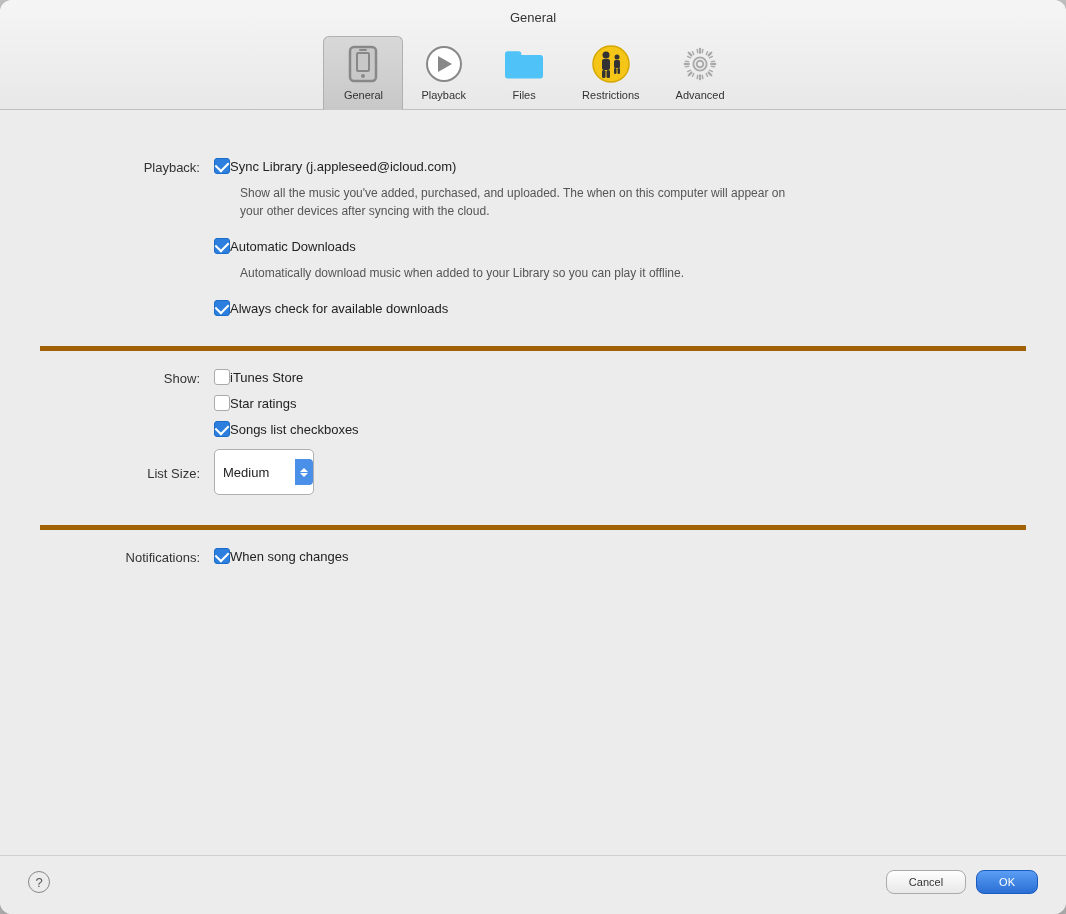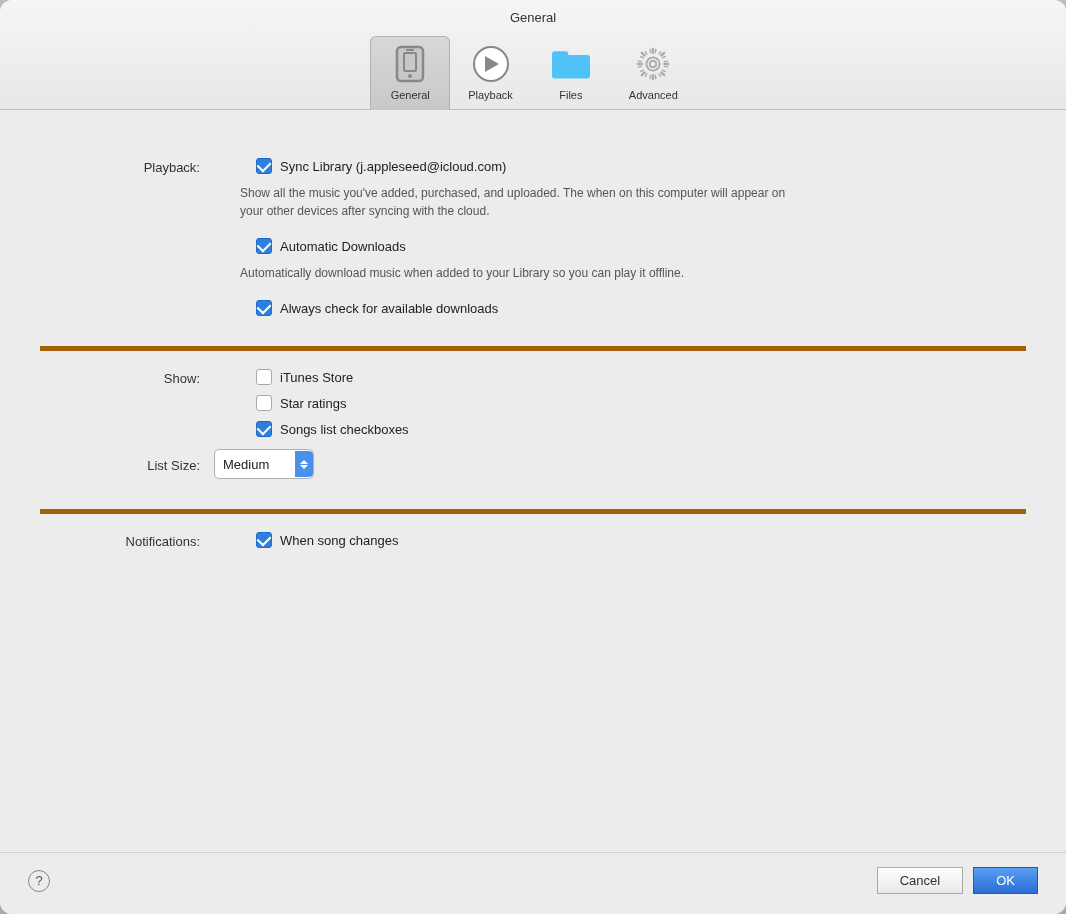--- a/index.html
+++ b/index.html
@@ -147,22 +147,20 @@
       display: flex;
       flex-direction: column;
       gap: 10px;
       flex: 1;
     }
 
     .check-row {
       display: flex;
       flex-direction: row;
       align-items: center;
-      gap: 8px;
-      margin-left: 42px;
     }
 
     .check-label {
       font-size: 13px;
       color: #222;
     }
 
     .description-text {
       font-size: 12px;
       color: #555;
@@ -206,21 +204,21 @@
       align-items: center;
       gap: 0;
     }
 
     .select-control {
       display: flex;
       align-items: center;
       background: white;
       border: 1px solid #b0b0b0;
       border-radius: 5px;
-      padding: 4px 8px;
+      padding: 12px 8px;
       font-size: 13px;
       color: #222;
       cursor: pointer;
       min-width: 100px;
       justify-content: space-between;
       gap: 8px;
       text-align: center;
     }
 
     .select-arrows {
@@ -275,22 +273,22 @@
       font-weight: 400;
     }
 
     .footer-buttons {
       display: flex;
       gap: 10px;
     }
 
     .btn {
       padding: 5px 22px;
-      border-radius: 0;
-      font-size: 13px;
+      border-radius: 8px;
+      font-size: 11px;
       cursor: pointer;
       font-weight: 400;
       border: 1px solid #aaa;
     }
 
     .btn-cancel {
       background: linear-gradient(180deg, #fefefe 0%, #e8e8e8 100%);
       color: #333;
     }
 
@@ -340,20 +338,38 @@
       <div class="tab-item">
         <div class="tab-icon">
           <svg width="42" height="36" viewBox="0 0 42 36">
             <rect x="0" y="8" width="42" height="26" rx="3" fill="#4fc3f7"></rect>
             <rect x="0" y="4" width="18" height="10" rx="3" fill="#4fc3f7"></rect>
           </svg>
         </div>
         <div class="tab-label">Files</div>
       </div>
 
+      <div class="tab-item">
+        <div class="tab-icon">
+          <svg width="38" height="38" viewBox="0 0 38 38">
+            <circle cx="19" cy="19" r="18" fill="#f5c518" stroke="#d4a800" stroke-width="1.5"></circle>
+
+            <circle cx="14" cy="10" r="3.5" fill="#333"></circle>
+            <rect x="10" y="14" width="8" height="11" rx="2" fill="#333"></rect>
+            <rect x="10" y="25" width="3.5" height="8" rx="1.5" fill="#333"></rect>
+            <rect x="14.5" y="25" width="3.5" height="8" rx="1.5" fill="#333"></rect>
+
+            <circle cx="25" cy="12" r="2.5" fill="#333"></circle>
+            <rect x="22" y="15" width="6" height="8" rx="1.5" fill="#333"></rect>
+            <rect x="22" y="23" width="2.5" height="6" rx="1.2" fill="#333"></rect>
+            <rect x="25.5" y="23" width="2.5" height="6" rx="1.2" fill="#333"></rect>
+          </svg>
+        </div>
+        <div class="tab-label">Restrictions</div>
+      </div>
 
       <div class="tab-item">
         <div class="tab-icon">
           <svg class="gear-svg" viewBox="0 0 36 36">
             <path d="M18 11a7 7 0 100 14A7 7 0 0018 11z" fill="none" stroke="#aaa" stroke-width="2"></path>
             <circle cx="18" cy="18" r="3.5" fill="none" stroke="#aaa" stroke-width="2"></circle>
             <path d="M18 2v4M18 30v4M2 18h4M30 18h4M6.1 6.1l2.8 2.8M27.1 27.1l2.8 2.8M6.1 29.9l2.8-2.8M27.1 8.9l2.8-2.8" stroke="#aaa" stroke-width="2.5" stroke-linecap="round"></path>
             <path d="M15 2.5l.5 3.5M21 2.5l-.5 3.5M15 33.5l.5-3.5M21 33.5l-.5-3.5M2.5 15l3.5.5M2.5 21l3.5-.5M33.5 15l-3.5.5M33.5 21l-3.5-.5M4.9 10l3 1.5M28.1 24.5l3 1.5M4.9 26l3-1.5M28.1 11.5l3-1.5M10 4.9l1.5 3M24.5 28.1l1.5 3M26 4.9l-1.5 3M11.5 28.1l-1.5 3" stroke="#aaa" stroke-width="1.5" stroke-linecap="round"></path>
           </svg>
         </div>

